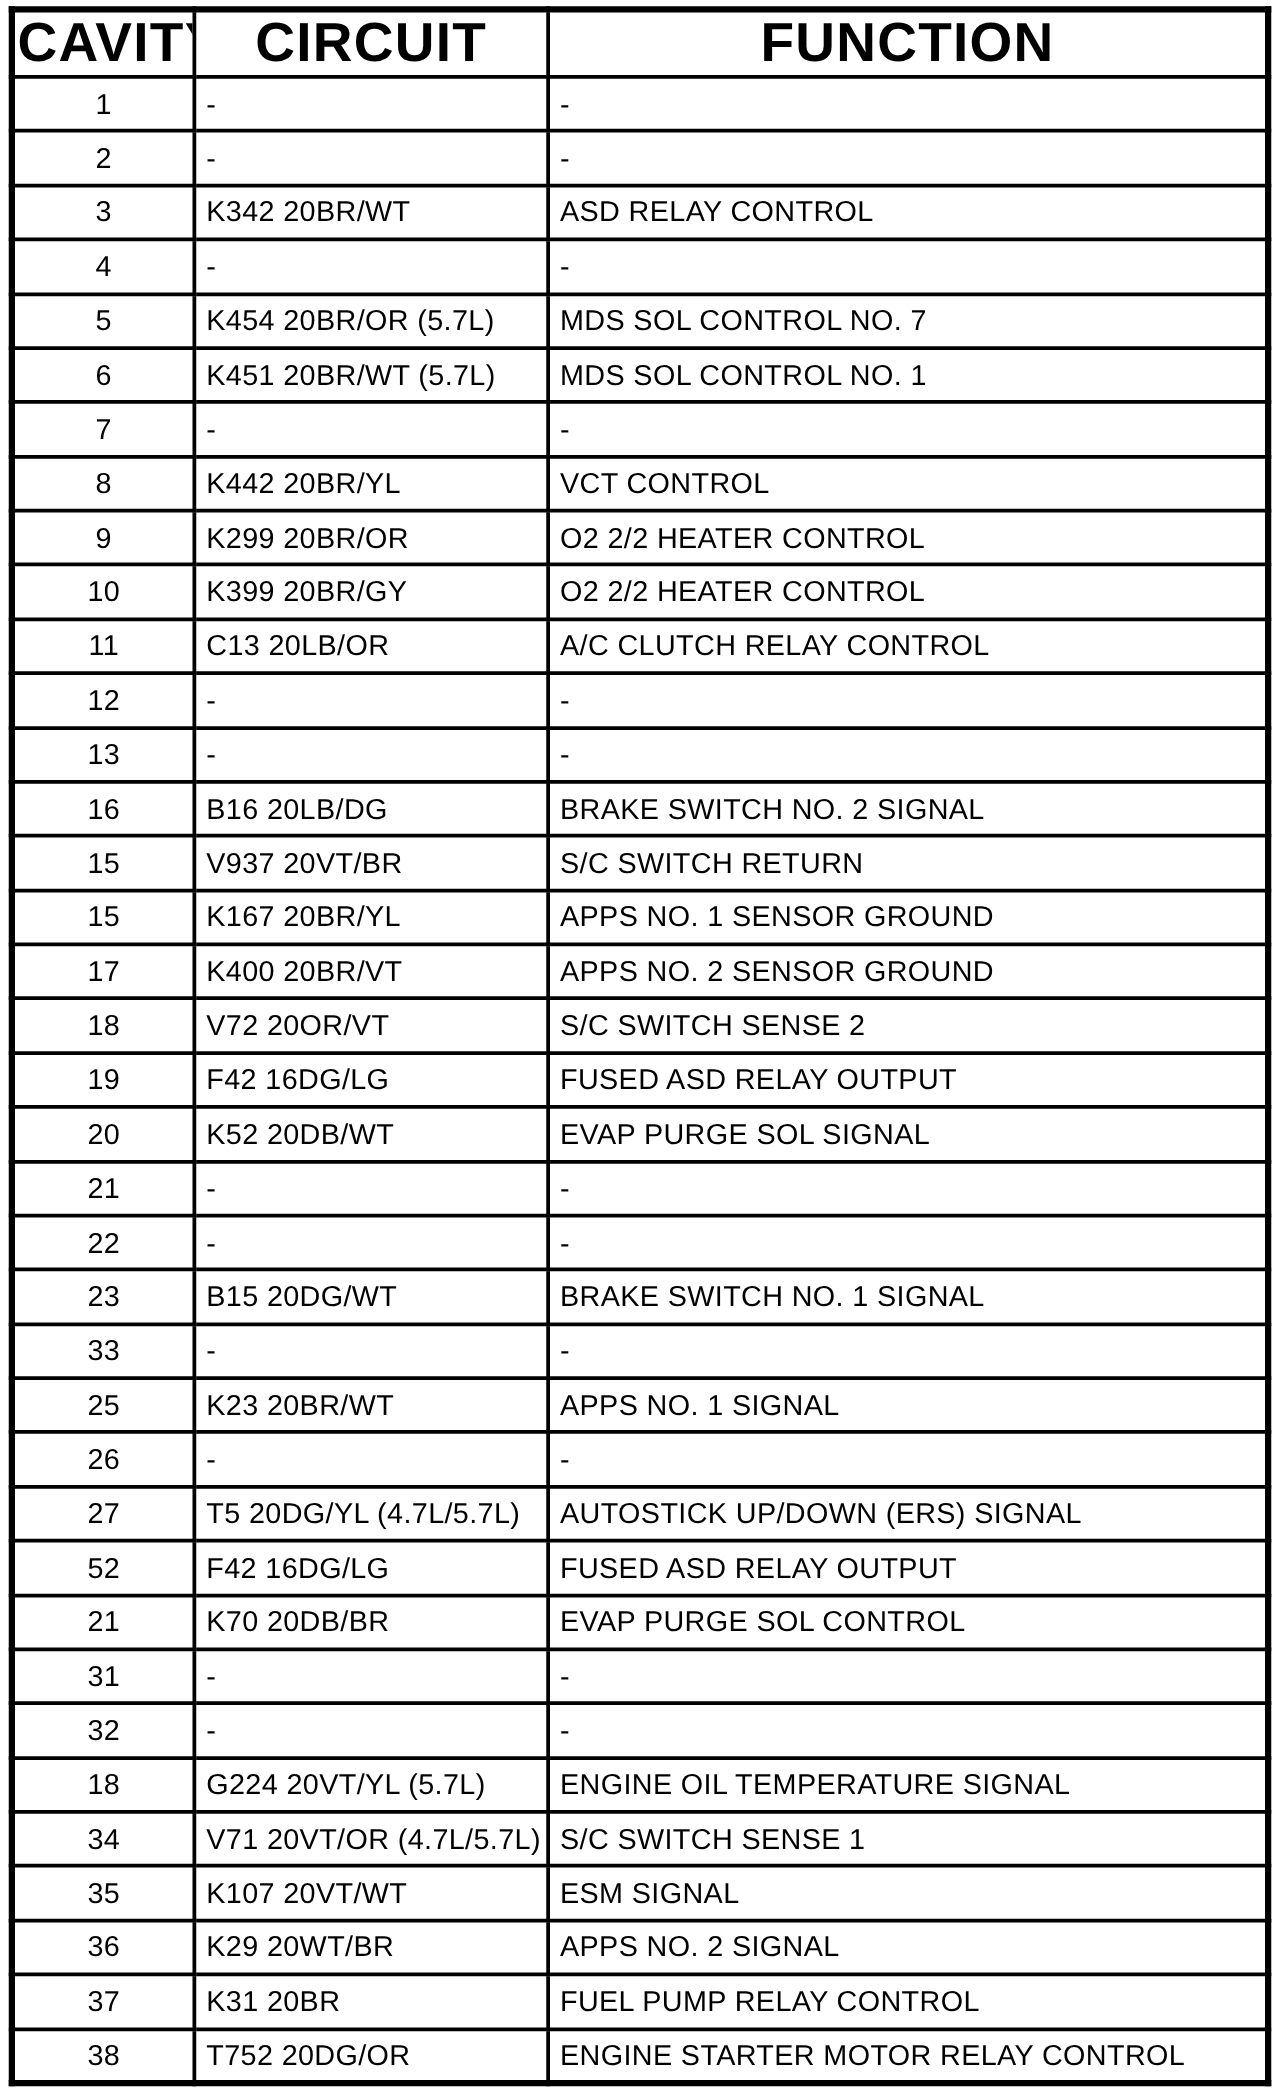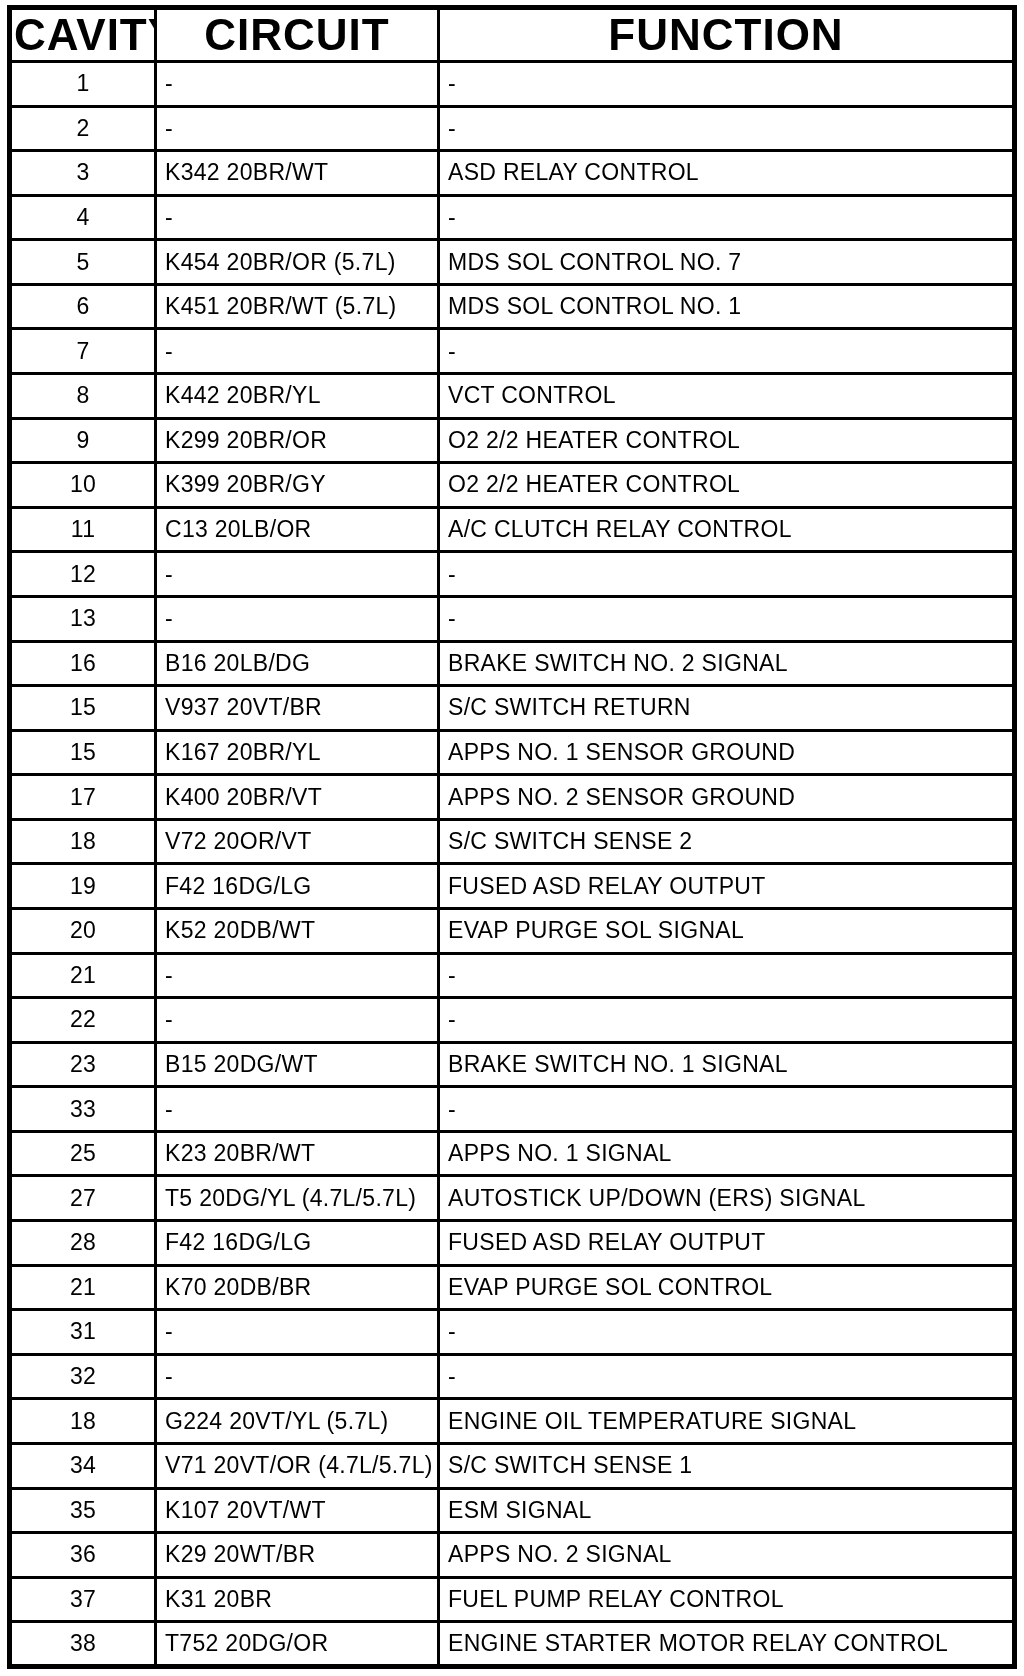--- a/index.html
+++ b/index.html
@@ -194,26 +194,31 @@
           <td class="cav">33</td>
           <td>-</td>
           <td>-</td>
         </tr>
         <tr>
           <td class="cav">25</td>
           <td>K23 20BR/WT</td>
           <td>APPS NO. 1 SIGNAL</td>
         </tr>
         <tr>
+          <td class="cav">26</td>
+          <td>-</td>
+          <td>-</td>
+        </tr>
+        <tr>
           <td class="cav">27</td>
           <td>T5 20DG/YL (4.7L/5.7L)</td>
           <td>AUTOSTICK UP/DOWN (ERS) SIGNAL</td>
         </tr>
         <tr>
-          <td class="cav">28</td>
+          <td class="cav">52</td>
           <td>F42 16DG/LG</td>
           <td>FUSED ASD RELAY OUTPUT</td>
         </tr>
         <tr>
           <td class="cav">21</td>
           <td>K70 20DB/BR</td>
           <td>EVAP PURGE SOL CONTROL</td>
         </tr>
         <tr>
           <td class="cav">31</td>

